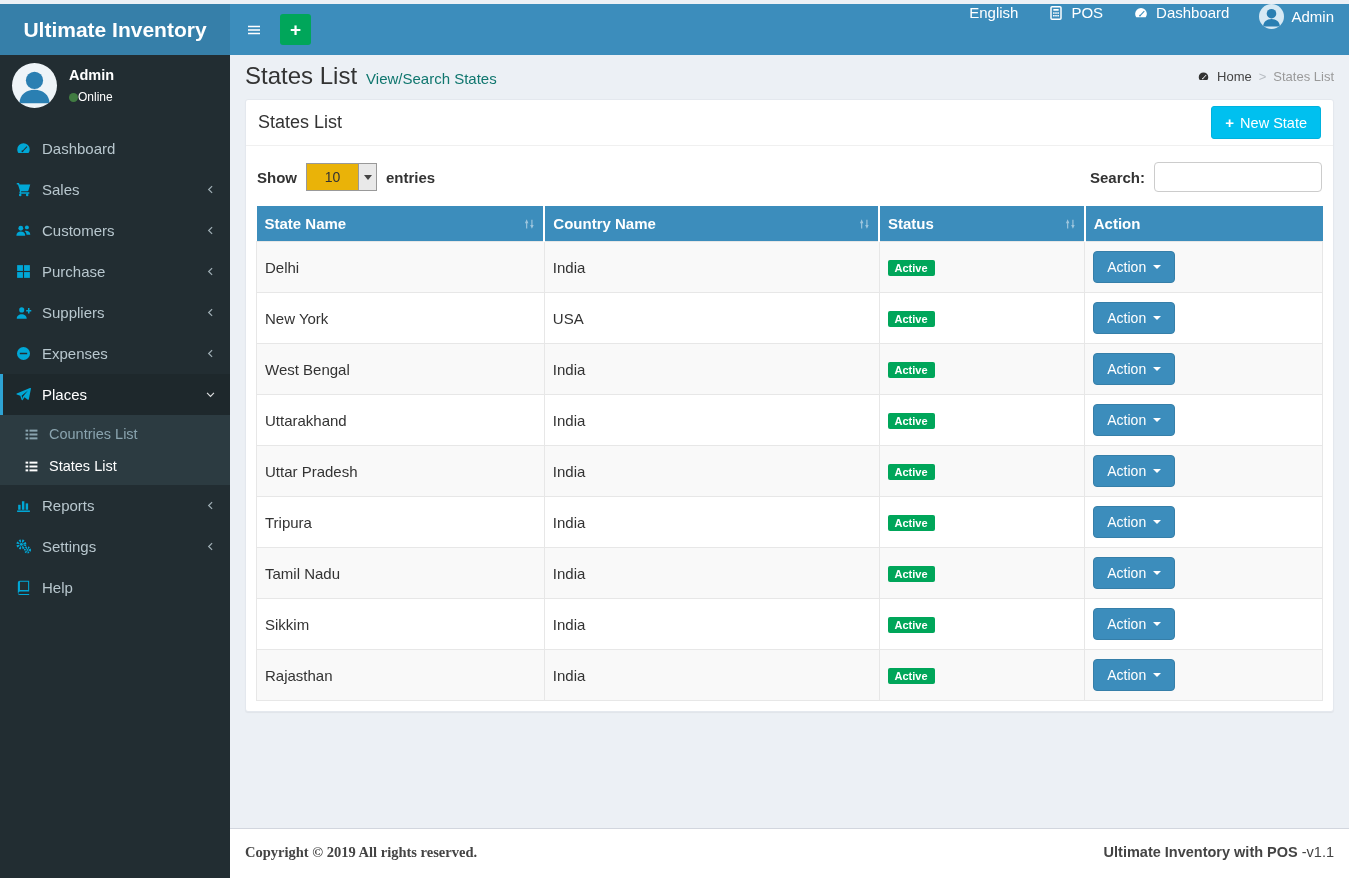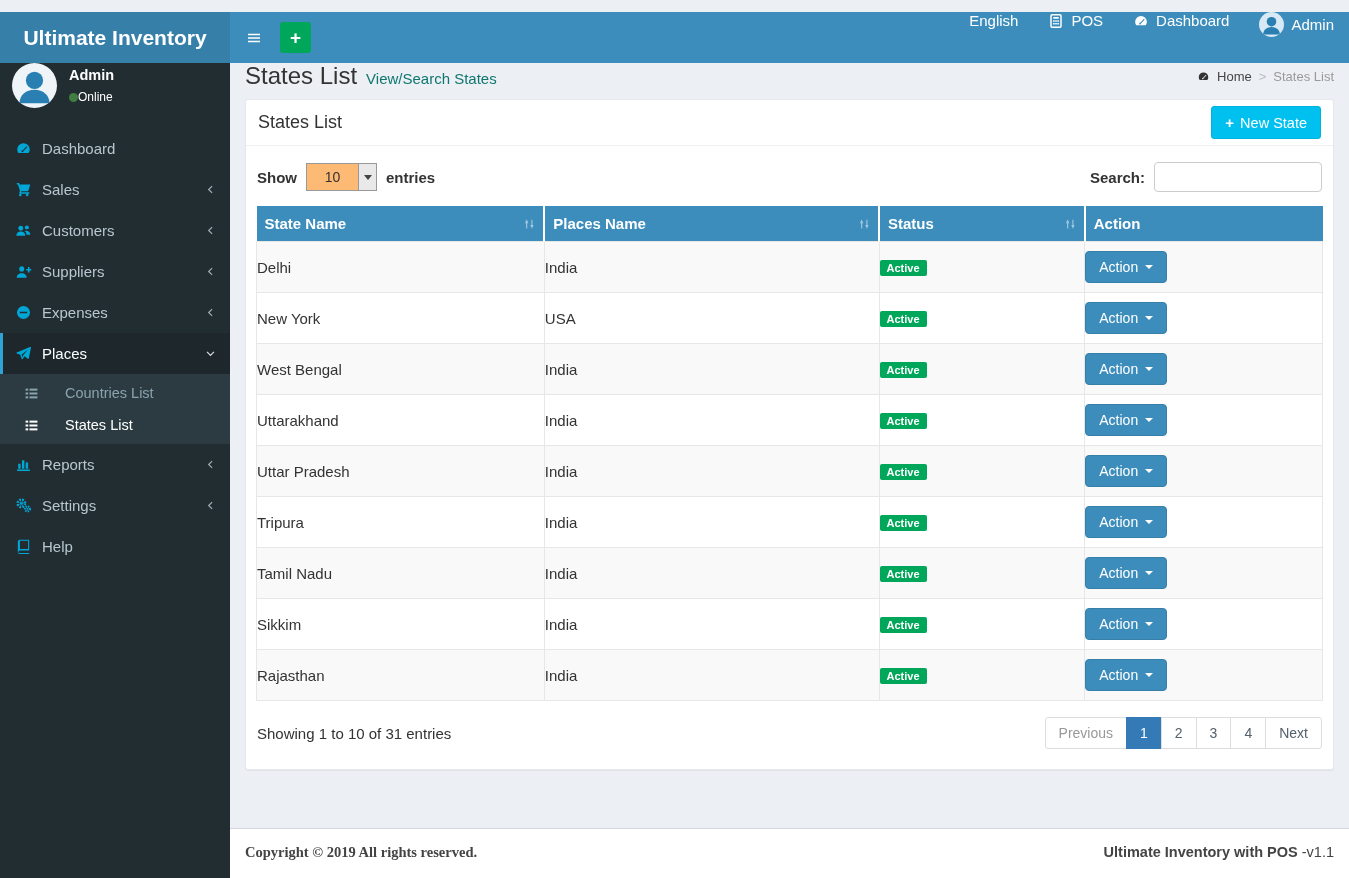--- a/index.html
+++ b/index.html
@@ -7,21 +7,21 @@
   body {
     font-family: "Liberation Sans", "DejaVu Sans", sans-serif;
     font-size: 15px; color: #333; background: #ecf0f5; position: relative;
   }
   a { text-decoration: none; color: inherit; }
   ul { list-style: none; }
   .icon { display: inline-flex; width: 15px; height: 15px; flex: none; }
   .icon svg { width: 100%; height: 100%; }
 
   
-  .main-header { position: absolute; top: 12px; left: 0; right: 0; height: 51px; display: flex; z-index: 20; }
+  .main-header { position: absolute; top: 4px; left: 0; right: 0; height: 51px; display: flex; z-index: 20; }
   .logo {
     width: 230px; background: #367fa9; color: #fff; display: flex; align-items: center;
     justify-content: center; font-size: 21px; font-weight: bold; cursor: pointer;
   }
   .navbar { flex: 1; background: #3c8dbc; display: flex; align-items: center; }
   .menu-toggle { color: #fff; padding: 0 16px; height: 51px; display: flex; align-items: center; cursor: pointer; }
   .menu-toggle .icon { width: 16px; height: 16px; }
   .add-btn {
     width: 31px; height: 31px; background: #00a65a; border: none; border-radius: 3px; color: #fff;
     font-size: 19px; font-weight: bold; line-height: 1; cursor: pointer; margin-left: 2px;
@@ -44,21 +44,21 @@
   .sidebar-menu { margin-top: 10px; }
   .sidebar-menu > li > a {
     display: flex; align-items: center; padding: 12px 14px 12px 12px; color: #b8c7ce;
     border-left: 3px solid transparent; font-size: 15px; cursor: pointer;
   }
   .sidebar-menu > li.active > a { background: #1e282c; color: #fff; border-left-color: #2ea3d4; }
   .menu-icon { width: 17px; height: 17px; color: #00a7d6; margin-right: 10px; }
   .chevron { margin-left: auto; width: 11px; height: 11px; opacity: .85; }
   .treeview-menu { background: #2c3b41; padding: 3px 0; }
   .treeview-menu a {
-    display: flex; align-items: center; gap: 26px; padding: 8px 5px 8px 24px;
+    display: flex; align-items: center; gap: 10px; padding: 8px 5px 8px 24px;
     color: #8aa4af; font-size: 14.5px; cursor: pointer;
   }
   .treeview-menu li.active a { color: #fff; }
   .treeview-menu .icon { width: 15px; height: 15px; }
 
   
   .content-wrapper { position: absolute; top: 51px; left: 230px; right: 0; bottom: 50px; background: #ecf0f5; overflow: hidden; }
   .content-header { padding: 11px 15px 9px; display: flex; justify-content: space-between; align-items: center; }
   .page-title { font-size: 24px; font-weight: normal; color: #333; display: flex; align-items: baseline; gap: 9px; }
   .page-subtitle { font-size: 15px; color: #0f766e; }
@@ -76,35 +76,35 @@
   .btn-new {
     background: #00c0ef; border: 1px solid #00b2de; color: #fff; font-size: 14.5px;
     padding: 7px 13px; border-radius: 3px; cursor: pointer; display: flex; align-items: center; gap: 6px;
     font-family: inherit;
   }
   .btn-new .plus { font-weight: bold; font-size: 15px; }
 
   .box-body { padding: 10px; }
   .table-controls { display: flex; justify-content: space-between; align-items: center; padding: 6px 1px 14px; }
   .length-control { display: flex; align-items: center; gap: 9px; font-weight: bold; font-size: 15px; color: #333; }
-  .select-box { width: 71px; height: 28px; border: 1px solid #999; background: #fdba74; display: flex; align-items: stretch; cursor: pointer; }
+  .select-box { width: 71px; height: 28px; border: 1px solid #999; background: #eab308; display: flex; align-items: stretch; cursor: pointer; }
   .select-value { flex: 1; display: flex; align-items: center; justify-content: center; font-size: 14px; font-weight: normal; }
   .select-arrow-btn { width: 18px; background: #e9e9e9; border-left: 1px solid #999; display: flex; align-items: center; justify-content: center; }
   .select-arrow-btn:after { content: ""; width: 0; height: 0; border-left: 4px solid transparent; border-right: 4px solid transparent; border-top: 5px solid #444; }
   .search-control { display: flex; align-items: center; gap: 9px; font-weight: bold; font-size: 15px; }
   .search-input { width: 168px; height: 30px; border: 1px solid #ccc; border-radius: 4px; padding: 0 9px; font-size: 14px; font-family: inherit; }
 
   table.data-table { width: 100%; border-collapse: collapse; }
   .data-table thead th {
     background: #3c8dbc; color: #fff; text-align: left; font-size: 15px; font-weight: bold;
     padding: 9px 26px 9px 8px; border-right: 2px solid #fff; position: relative; cursor: pointer;
   }
   .data-table thead th:last-child { border-right: none; cursor: default; }
   .sort-icon { position: absolute; right: 7px; top: 50%; transform: translateY(-50%); width: 14px; height: 14px; color: rgba(255,255,255,.5); }
-  .data-table tbody td { padding: 0; height: 51px; border: 1px solid #e7e7e7; font-size: 15px; color: #333; vertical-align: middle; }
+  .data-table tbody td { padding: 8px; height: 51px; border: 1px solid #e7e7e7; font-size: 15px; color: #333; vertical-align: middle; }
   .data-table tbody tr:nth-child(odd) { background: #f9f9f9; }
   .data-table tbody tr:nth-child(even) { background: #fff; }
   .col-state { width: 27%; margin-left: 32px; } .col-country { width: 31.4%; } .col-status { width: 19.3%; } .col-action { width: 22.3%; }
 
   .badge-active { background: #00a65a; color: #fff; font-size: 11px; font-weight: bold; padding: 2px 7px; border-radius: 2px; display: inline-block; }
   .btn-action {
     background: #3c8dbc; border: 1px solid #367fa9; color: #fff; font-size: 14px; font-family: inherit;
     padding: 7px 13px; border-radius: 4px; cursor: pointer; display: inline-flex; align-items: center; gap: 7px;
   }
   .caret { width: 0; height: 0; border-left: 4px solid transparent; border-right: 4px solid transparent; border-top: 4px solid #fff; }
@@ -246,20 +246,38 @@
             <svg viewBox="0 0 24 24" fill="currentColor">
               <path d="M15.5 4.5 8 12l7.5 7.5" fill="none" stroke="currentColor" stroke-width="2.6"></path>
             </svg>
           </span>
         </a>
       </li>
       <li>
         <a>
           <span class="icon menu-icon">
             <svg viewBox="0 0 24 24" fill="currentColor">
+              <rect x="3" y="3" width="8.2" height="8.2"></rect>
+              <rect x="12.8" y="3" width="8.2" height="8.2"></rect>
+              <rect x="3" y="12.8" width="8.2" height="8.2"></rect>
+              <rect x="12.8" y="12.8" width="8.2" height="8.2"></rect>
+            </svg>
+          </span>
+          <span>Purchase</span>
+          <span class="icon chevron">
+            <svg viewBox="0 0 24 24" fill="currentColor">
+              <path d="M15.5 4.5 8 12l7.5 7.5" fill="none" stroke="currentColor" stroke-width="2.6"></path>
+            </svg>
+          </span>
+        </a>
+      </li>
+      <li>
+        <a>
+          <span class="icon menu-icon">
+            <svg viewBox="0 0 24 24" fill="currentColor">
               <circle cx="9.5" cy="8.3" r="3.6"></circle>
               <path d="M2.5 20.3c0-3.6 3.1-6 7-6s7 2.4 7 6v.4h-14zM18.3 5.8h2.2v2.7H23v2.2h-2.5v2.7h-2.2v-2.7h-2.5V8.5h2.5z"></path>
             </svg>
           </span>
           <span>Suppliers</span>
           <span class="icon chevron">
             <svg viewBox="0 0 24 24" fill="currentColor">
               <path d="M15.5 4.5 8 12l7.5 7.5" fill="none" stroke="currentColor" stroke-width="2.6"></path>
             </svg>
           </span>
@@ -424,21 +442,21 @@
 
       <table class="data-table">
         <thead>
           <tr>
               <th class="col-state"><span>State Name</span><span class="icon sort-icon">
                   <svg viewBox="0 0 24 24" fill="currentColor">
                     <path d="M8 10.5 11 4l3 6.5h-2v9h-2v-9z" transform="translate(-3 0)"></path>
                     <path d="M16 13.5 13 20l-3-6.5h2v-9h2v9z" transform="translate(4 0)"></path>
                   </svg>
                 </span></th>
-              <th class="col-country"><span>Places Name</span><span class="icon sort-icon">
+              <th class="col-country"><span>Country Name</span><span class="icon sort-icon">
                   <svg viewBox="0 0 24 24" fill="currentColor">
                     <path d="M8 10.5 11 4l3 6.5h-2v9h-2v-9z" transform="translate(-3 0)"></path>
                     <path d="M16 13.5 13 20l-3-6.5h2v-9h2v9z" transform="translate(4 0)"></path>
                   </svg>
                 </span></th>
               <th class="col-status"><span>Status</span><span class="icon sort-icon">
                   <svg viewBox="0 0 24 24" fill="currentColor">
                     <path d="M8 10.5 11 4l3 6.5h-2v9h-2v-9z" transform="translate(-3 0)"></path>
                     <path d="M16 13.5 13 20l-3-6.5h2v-9h2v9z" transform="translate(4 0)"></path>
                   </svg>
@@ -524,43 +542,20 @@
               <td>India</td>
               <td><span class="badge-active">Active</span></td>
               <td><button class="btn-action">
                   <span>Action</span>
                   <span class="caret"></span>
                 </button></td>
             </tr>
           </tbody>
       </table>
 
-      <div class="table-footer">
-        <div class="info-text">Showing 1 to 10 of 31 entries</div>
-        <ul class="pagination">
-            <li>
-              <a class="page-btn prev">Previous</a>
-            </li>
-            <li>
-              <a class="page-btn active">1</a>
-            </li>
-            <li>
-              <a class="page-btn">2</a>
-            </li>
-            <li>
-              <a class="page-btn">3</a>
-            </li>
-            <li>
-              <a class="page-btn">4</a>
-            </li>
-            <li>
-              <a class="page-btn next">Next</a>
-            </li>
-          </ul>
-      </div>
     </div>
   </div>
 </div>
 
 <footer class="main-footer">
   <div class="footer-left">Copyright © 2019 All rights reserved.</div>
   <div class="footer-right">
     <strong>Ultimate Inventory with POS</strong><span> -v1.1</span>
   </div>
 </footer>

